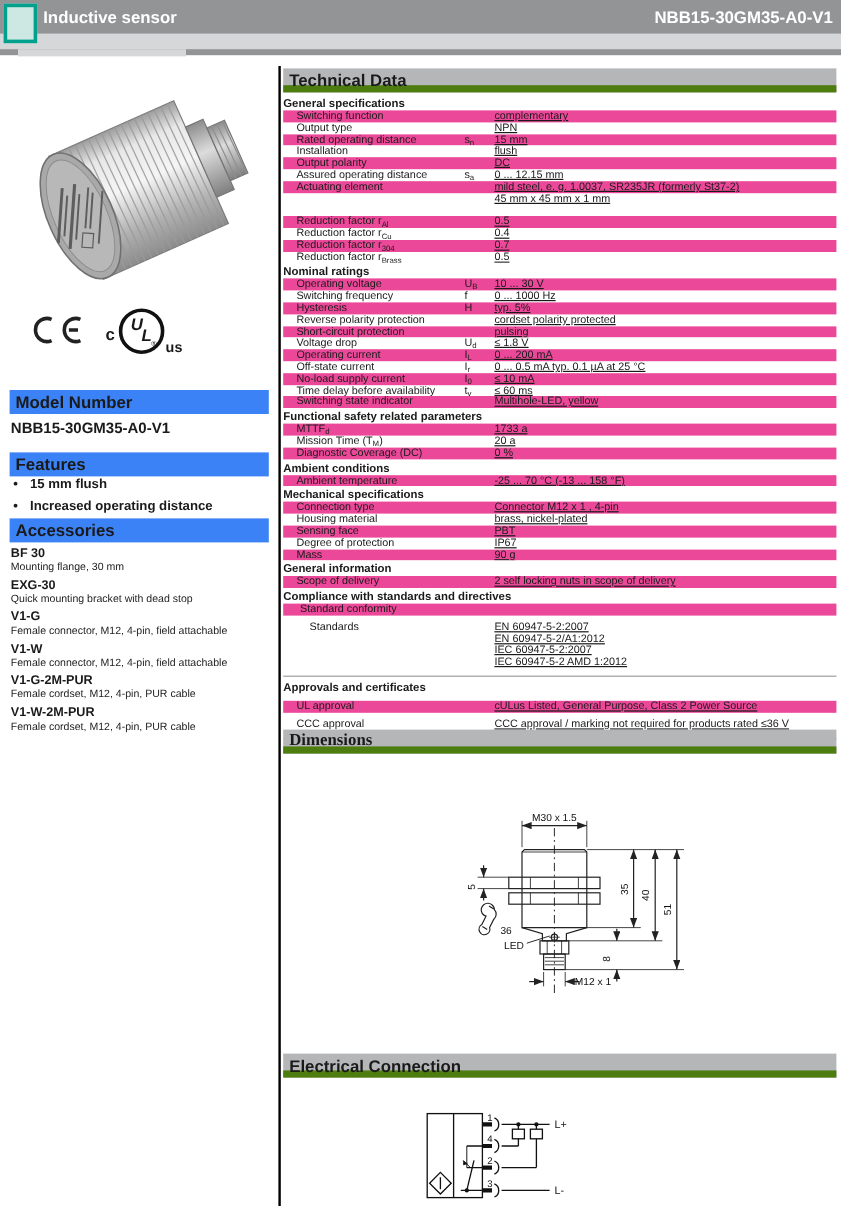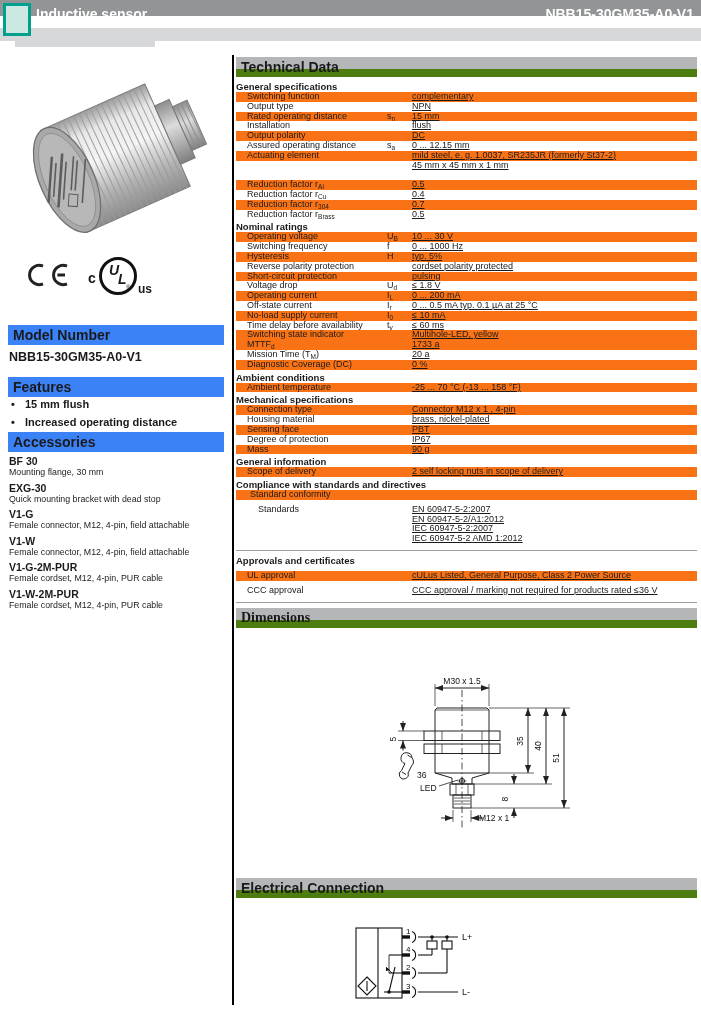--- a/index.html
+++ b/index.html
@@ -1,19 +1,19 @@
 <!DOCTYPE html>
 <html><head>
 <meta charset="utf-8">
 <style>
   html,body{margin:0;padding:0;background:#fff;}
   .page{position:relative;width:701px;height:1012px;background:#fff;overflow:hidden;
         font-family:"Liberation Sans",sans-serif;color:#1a1a1a;}
   
-  .hdr{position:absolute;left:0;top:0;width:701px;height:16px;background:#929496;}
+  .hdr{position:absolute;left:0;top:0;width:701px;height:46px;background:#929496;}
   .hdr-title{position:absolute;left:36px;top:6px;font-size:14px;font-weight:bold;color:#fff;}
   .hdr-model{position:absolute;right:7px;top:6px;font-size:14px;font-weight:bold;color:#fff;}
   .hdr-strip{position:absolute;left:0;top:28px;width:701px;height:13px;background:#d5d7d9;}
   .hdr-tab{position:absolute;left:15px;top:41px;width:140px;height:6px;background:#d5d7d9;}
   .hdr-icon{position:absolute;left:3px;top:3px;width:22px;height:27px;background:#cde8e2;
             border:3px solid #00a08c;z-index:5;}
   
   .vdivider{position:absolute;left:232px;top:55px;width:2px;height:950px;background:#000;}
   .sbar{position:absolute;left:8px;width:216px;height:20px;background:#3b82f6;
         font-size:14px;font-weight:bold;line-height:20px;padding-left:5px;box-sizing:border-box;}
@@ -32,25 +32,25 @@
   .feat-list{position:absolute;left:9px;top:398px;width:214px;}
   .feat{font-size:11px;font-weight:bold;margin-bottom:6px;display:flex;}
   .feat .b{width:14px;padding-left:2px;}
   .acc-list{position:absolute;left:9px;top:455px;width:216px;}
   .acc{margin-bottom:4.5px;}
   .acc .n{font-size:10.5px;font-weight:bold;line-height:12px;}
   .acc .d{font-size:8.8px;line-height:10px;color:#222;}
   
   .main{position:absolute;left:236px;top:0;width:461px;}
   .mbar{position:absolute;left:0;width:461px;height:20px;background:#b4b6b8;
-        border-bottom:8px solid #4d7c0f;font-size:14px;font-weight:bold;line-height:20px;
+        border-bottom:6px solid #4d7c0f;font-size:14px;font-weight:bold;line-height:20px;
         padding-left:5px;box-sizing:border-box;}
   #tech-lines{position:absolute;left:0;top:79px;width:461px;}
   .tl{position:relative;height:9.8px;font-size:9px;line-height:9.8px;white-space:nowrap;}
-  .tl.sh{background:#f97316;}
+  .tl.sh{background:#ec4899;}
   .tl.sec{height:13px;line-height:15px;font-size:9.5px;font-weight:bold;background:#fff;}
   .tl .lbl{position:absolute;left:11px;}
   .tl .lbl2{position:absolute;left:22px;}
   .tl .sublbl{position:absolute;left:14px;}
   .tl .sym{position:absolute;left:151px;}
   .tl .val{position:absolute;left:176px;text-decoration:underline;}
   .sb{font-size:6.5px;vertical-align:-2px;}
   .tgap{height:5px;}
   .trule{height:1px;background:#9b9da0;margin:1px 0 2px 0;}
   .dwg{position:absolute;left:0;background:#fff;}
@@ -275,20 +275,21 @@
         </div>
         <div class="tl">
           <span class="lbl"><span>Time delay before availability</span></span>
           <span class="sym"><span>t</span><span class="sb">v</span></span>
           <span class="val"><span>≤ 60 ms</span></span>
         </div>
         <div class="tl sh">
           <span class="lbl"><span>Switching state indicator</span></span>
           <span class="val"><span>Multihole-LED, yellow</span></span>
         </div>
+        <div class="tl sec"><span>Functional safety related parameters</span></div>
         <div class="tl sh">
           <span class="lbl"><span>MTTF</span><span class="sb">d</span></span>
           <span class="val"><span>1733 a</span></span>
         </div>
         <div class="tl">
           <span class="lbl"><span>Mission Time (T</span><span class="sb">M</span><span>)</span></span>
           <span class="val"><span>20 a</span></span>
         </div>
         <div class="tl sh">
           <span class="lbl"><span>Diagnostic Coverage (DC)</span></span>

